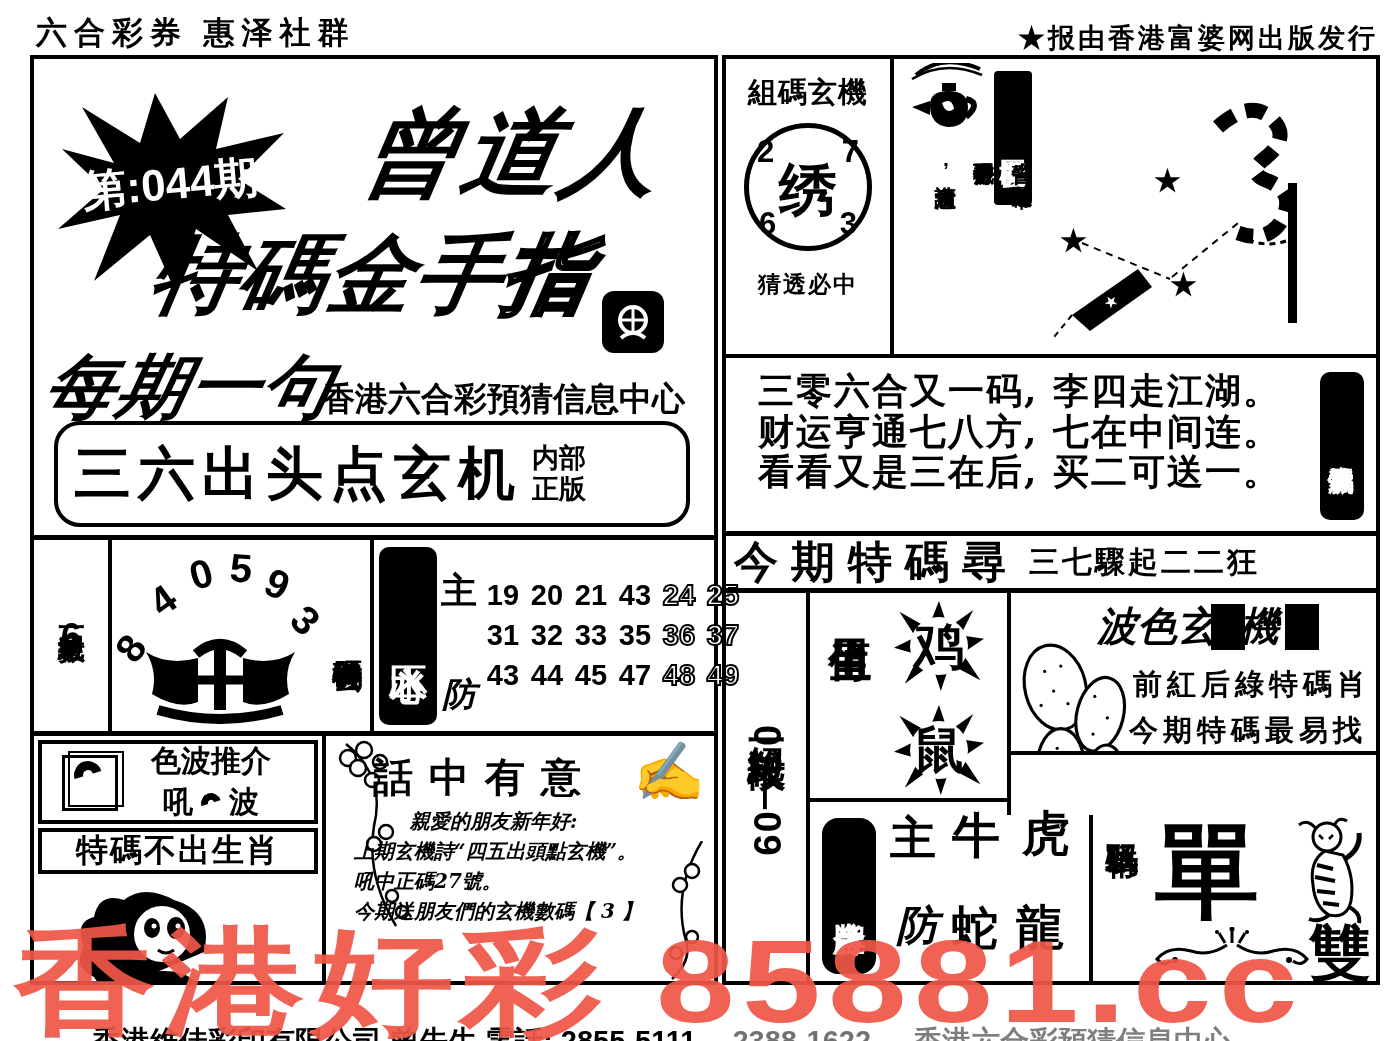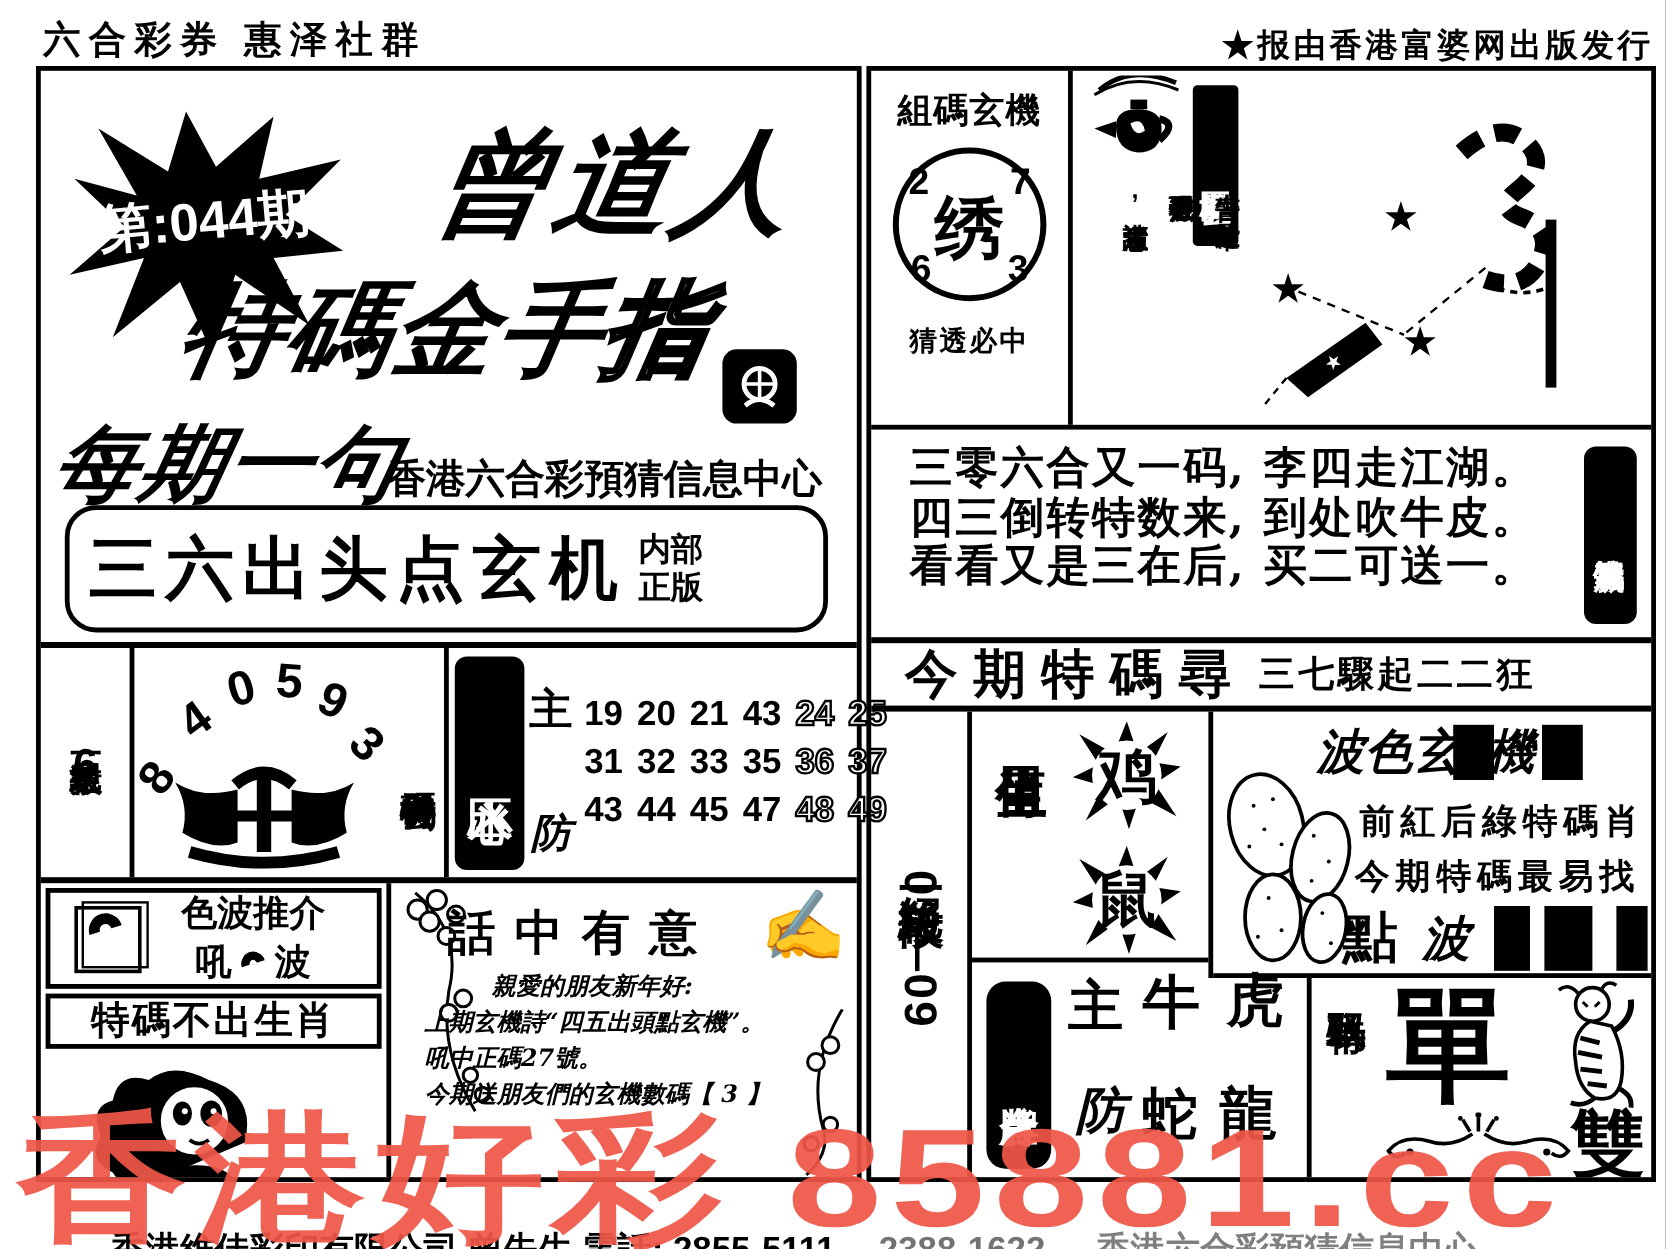--- a/index.html
+++ b/index.html
@@ -106,21 +106,21 @@
 
   
   #poemsec{height:177px;border-top:4px solid #000;position:relative;flex:0 0 auto;padding:12px 70px 0 32px;}
   .poemline{font-size:36px;font-weight:700;letter-spacing:2px;font-family:"DejaVu Serif",serif;
             line-height:1.13;white-space:nowrap;}
   #poemside{position:absolute;right:12px;top:14px;width:44px;height:148px;border-radius:10px;
             font-size:26px;font-weight:700;}
 
   
   #searchbar{height:62px;border-top:5px solid #000;border-bottom:5px solid #000;display:flex;
-             align-items:center;padding-left:28px;flex:0 0 auto;}
+             align-items:center;padding-left:8px;flex:0 0 auto;}
   #search-big{font-size:44px;font-weight:900;letter-spacing:13px;white-space:nowrap;}
   #search-small{font-size:30px;font-weight:900;letter-spacing:3px;margin-left:10px;white-space:nowrap;
                 font-family:"DejaVu Serif",serif;}
 
   
   #rmid{flex:1;position:relative;}
   #killseg{position:absolute;left:0;top:0;width:84px;height:100%;border-right:4px solid #000;
            display:flex;align-items:center;justify-content:center;}
   #killseg span{font-size:38px;font-weight:700;letter-spacing:2px;}
   #dutylab{position:absolute;left:96px;top:12px;font-size:43px;font-weight:900;height:210px;}
@@ -138,21 +138,21 @@
   #goldlab{position:absolute;left:8px;top:16px;width:54px;height:156px;border-radius:16px;
            font-size:33px;font-weight:700;}
   #goldarea .zm{position:absolute;font-weight:900;font-family:"DejaVu Serif",serif;}
   #g-main{left:76px;top:6px;font-size:46px;}
   #g-def{left:82px;top:96px;font-size:42px;font-style:italic;}
   #g-a1{left:138px;top:2px;font-size:48px;}
   #g-a2{left:138px;top:96px;font-size:46px;}
   #g-a3{left:208px;top:0px;font-size:48px;}
   #g-a4{left:202px;top:94px;font-size:48px;}
 
-  #wavecolor{position:absolute;left:285px;top:0;right:0;height:222px;border-bottom:4px solid #000;overflow:hidden;}
+  #wavecolor{position:absolute;left:285px;top:0;right:0;height:162px;border-bottom:4px solid #000;overflow:hidden;}
   #wc-title{position:absolute;left:86px;top:6px;display:flex;align-items:center;font-family:"DejaVu Serif",serif;
             font-style:italic;font-weight:900;font-size:40px;}
   .blk{display:inline-block;background:#000;}
   #wc-title .blk{width:34px;height:46px;margin:0 -6px;}
   #wc-line1{position:absolute;left:122px;top:72px;font-size:29px;font-weight:700;letter-spacing:5px;
             font-family:"DejaVu Serif",serif;white-space:nowrap;}
   #wc-line2{position:absolute;left:118px;top:118px;font-size:29px;font-weight:700;letter-spacing:5px;
             font-family:"DejaVu Serif",serif;white-space:nowrap;}
   #wc-point{position:absolute;left:108px;top:158px;display:flex;align-items:center;gap:20px;}
   #wc-point .p{font-size:46px;font-weight:900;font-family:"DejaVu Serif",serif;}
@@ -389,21 +389,21 @@
           <text x="62" y="246" fill="#fff" font-size="16" transform="rotate(-34 66 240)">★</text>
           <path d="M176,64 Q210,34 232,58 Q248,76 222,96 Q204,110 226,118 Q256,130 238,160 Q224,180 196,170" stroke="#000" stroke-width="15" fill="none" stroke-dasharray="20 12"></path>
           <rect x="246" y="120" width="9" height="140" fill="#000"></rect>
           <path d="M196,172 Q220,186 244,178" stroke="#000" stroke-width="3" stroke-dasharray="6 5" fill="none"></path>
         </svg>
       </div>
     </div>
 
     <div id="poemsec">
       <div class="poemline">三零六合又一码, 李四走江湖。</div>
-      <div class="poemline">四三倒转特数来, 到处吹牛皮。</div>
+      <div class="poemline">财运亨通七八方, 七在中间连。</div>
       <div class="poemline">看看又是三在后, 买二可送一。</div>
       <div id="poemside" class="bb">
           <span class="v">赢钱锦囊</span>
         </div>
     </div>
 
     <div id="searchbar">
       <span id="search-big">今期特碼尋</span>
       <span id="search-small">三七驟起二二狂</span>
     </div>

